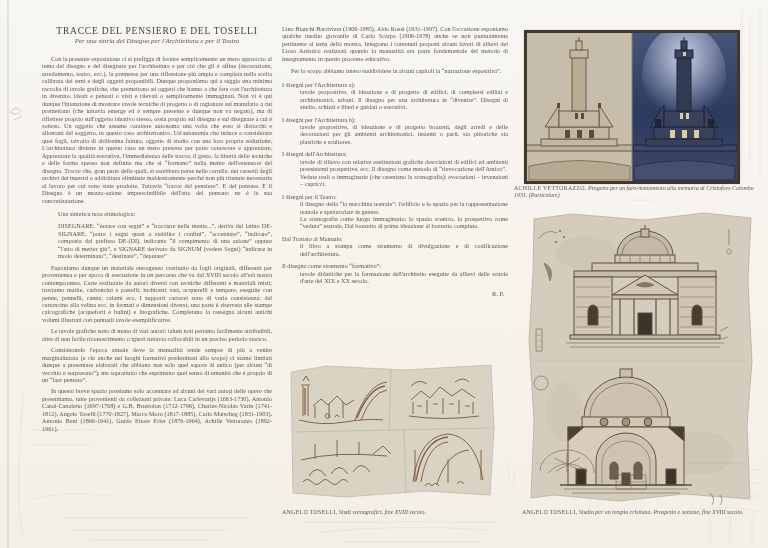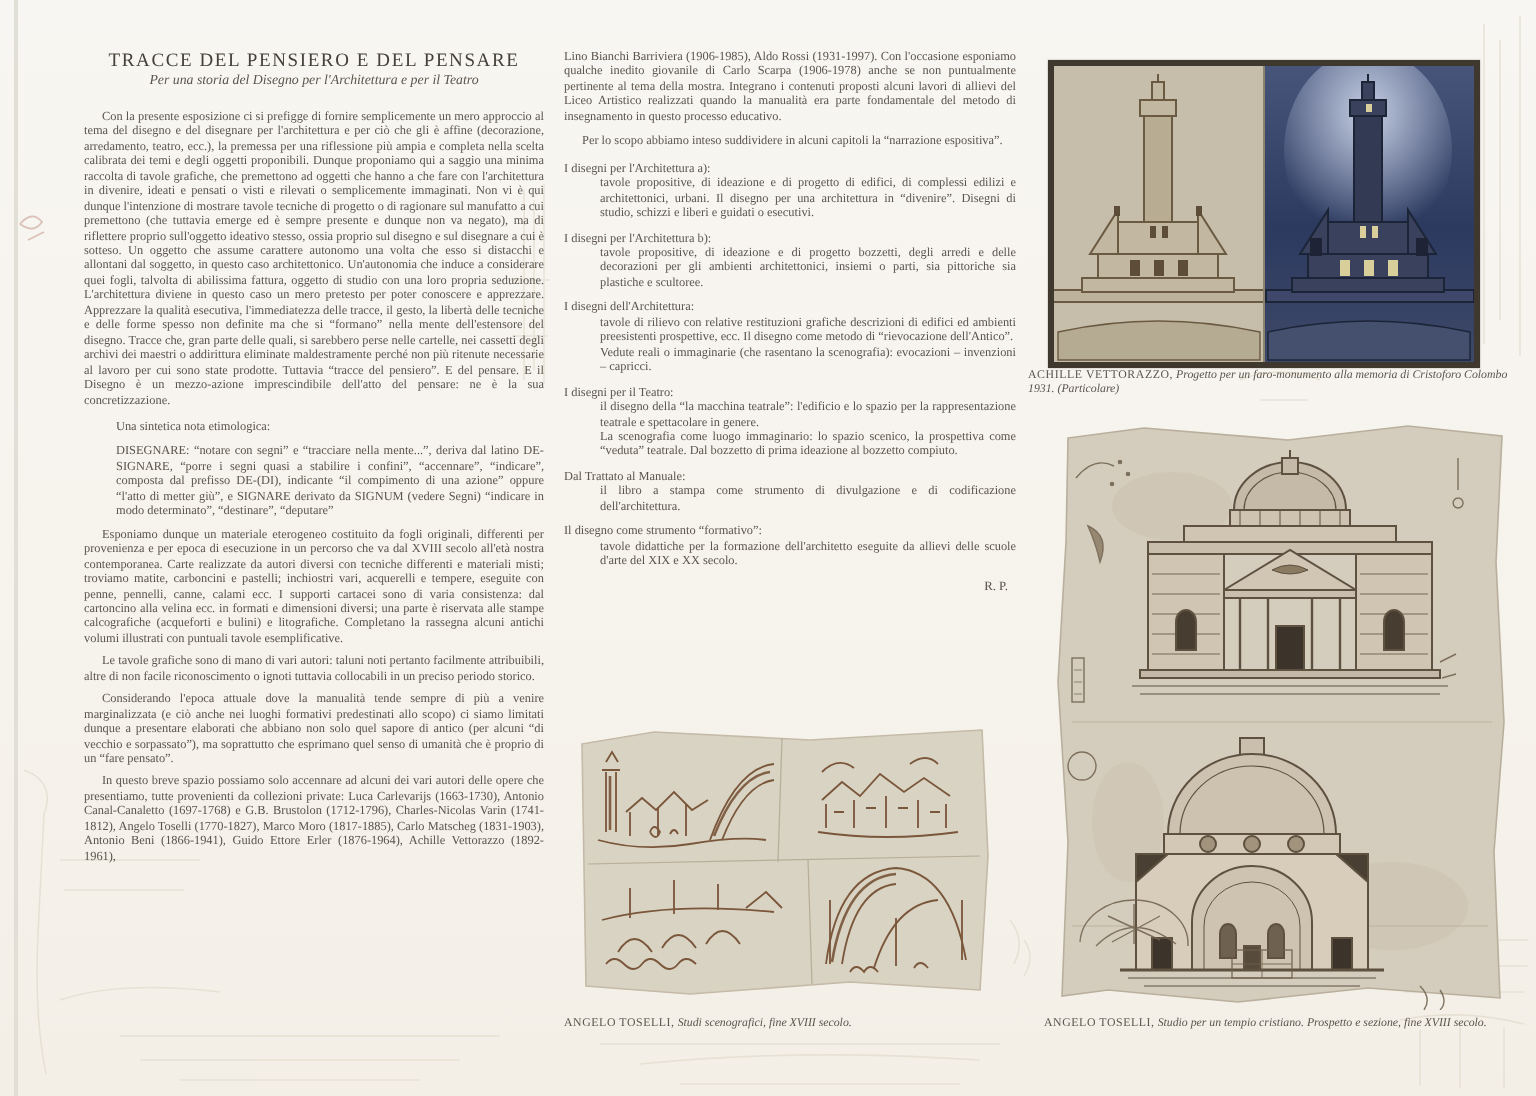--- a/index.html
+++ b/index.html
@@ -61,21 +61,21 @@
       <path d="M620,190 q20,-8 40,0 M630,200 h24"></path>
     </g>
     <g stroke="#d4b3ac" stroke-width="0.9" opacity="0.8">
       <path d="M10,112 q6,-7 11,-1 q-4,6 -11,1 M14,120 l8,-4"></path>
     </g>
   </svg>
 
   <div class="scan-edge"></div>
 
   <div class="col col-left">
-    <div class="title">TRACCE DEL PENSIERO E DEL PENSARE</div>
+    <div class="title">TRACCE DEL PENSIERO E DEL TOSELLI</div>
     <div class="subtitle">Per una storia del Disegno per l'Architettura e per il Teatro</div>
     <p class="para">Con la presente esposizione ci si prefigge di fornire semplicemente un mero approccio al tema del disegno e del disegnare per l'architettura e per ciò che gli è affine (decorazione, arredamento, teatro, ecc.), la premessa per una riflessione più ampia e completa nella scelta calibrata dei temi e degli oggetti proponibili. Dunque proponiamo qui a saggio una minima raccolta di tavole grafiche, che premettono ad oggetti che hanno a che fare con l'architettura in divenire, ideati e pensati o visti e rilevati o semplicemente immaginati. Non vi è qui dunque l'intenzione di mostrare tavole tecniche di progetto o di ragionare sul manufatto a cui premettono (che tuttavia emerge ed è sempre presente e dunque non va negato), ma di riflettere proprio sull'oggetto ideativo stesso, ossia proprio sul disegno e sul disegnare a cui è sotteso. Un oggetto che assume carattere autonomo una volta che esso si distacchi e allontani dal soggetto, in questo caso architettonico. Un'autonomia che induce a considerare quei fogli, talvolta di abilissima fattura, oggetto di studio con una loro propria seduzione. L'architettura diviene in questo caso un mero pretesto per poter conoscere e apprezzare. Apprezzare la qualità esecutiva, l'immediatezza delle tracce, il gesto, la libertà delle tecniche e delle forme spesso non definite ma che si “formano” nella mente dell'estensore del disegno. Tracce che, gran parte delle quali, si sarebbero perse nelle cartelle, nei cassetti degli archivi dei maestri o addirittura eliminate maldestramente perché non più ritenute necessarie al lavoro per cui sono state prodotte. Tuttavia “tracce del pensiero”. E del pensare. E il Disegno è un mezzo-azione imprescindibile dell'atto del pensare: ne è la sua concretizzazione.</p>
     <p class="para note-head">Una sintetica nota etimologica:</p>
     <p class="para indent-block">DISEGNARE: “notare con segni” e “tracciare nella mente...”, deriva dal latino DE-SIGNARE, “porre i segni quasi a stabilire i confini”, “accennare”, “indicare”, composta dal prefisso DE-(DI), indicante “il compimento di una azione” oppure “l'atto di metter giù”, e SIGNARE derivato da SIGNUM (vedere Segni) “indicare in modo determinato”, “destinare”, “deputare”</p>
     <p class="para">Esponiamo dunque un materiale eterogeneo costituito da fogli originali, differenti per provenienza e per epoca di esecuzione in un percorso che va dal XVIII secolo all'età nostra contemporanea. Carte realizzate da autori diversi con tecniche differenti e materiali misti; troviamo matite, carboncini e pastelli; inchiostri vari, acquerelli e tempere, eseguite con penne, pennelli, canne, calami ecc. I supporti cartacei sono di varia consistenza: dal cartoncino alla velina ecc. in formati e dimensioni diversi; una parte è riservata alle stampe calcografiche (acqueforti e bulini) e litografiche. Completano la rassegna alcuni antichi volumi illustrati con puntuali tavole esemplificative.</p>
     <p class="para">Le tavole grafiche sono di mano di vari autori: taluni noti pertanto facilmente attribuibili, altre di non facile riconoscimento o ignoti tuttavia collocabili in un preciso periodo storico.</p>
     <p class="para">Considerando l'epoca attuale dove la manualità tende sempre di più a venire marginalizzata (e ciò anche nei luoghi formativi predestinati allo scopo) ci siamo limitati dunque a presentare elaborati che abbiano non solo quel sapore di antico (per alcuni “di vecchio e sorpassato”), ma soprattutto che esprimano quel senso di umanità che è proprio di un “fare pensato”.</p>
     <p class="para">In questo breve spazio possiamo solo accennare ad alcuni dei vari autori delle opere che presentiamo, tutte provenienti da collezioni private: Luca Carlevarijs (1663-1730), Antonio Canal-Canaletto (1697-1768) e G.B. Brustolon (1712-1796), Charles-Nicolas Varin (1741-1812), Angelo Toselli (1770-1827), Marco Moro (1817-1885), Carlo Matscheg (1831-1903), Antonio Beni (1866-1941), Guido Ettore Erler (1876-1964), Achille Vettorazzo (1892-1961),</p>
   </div>
 

